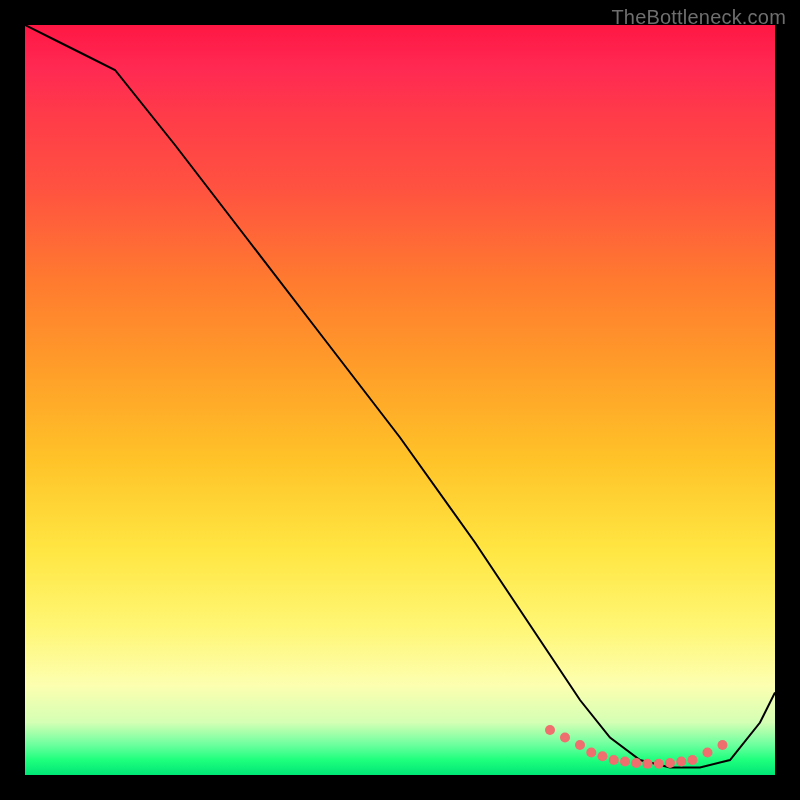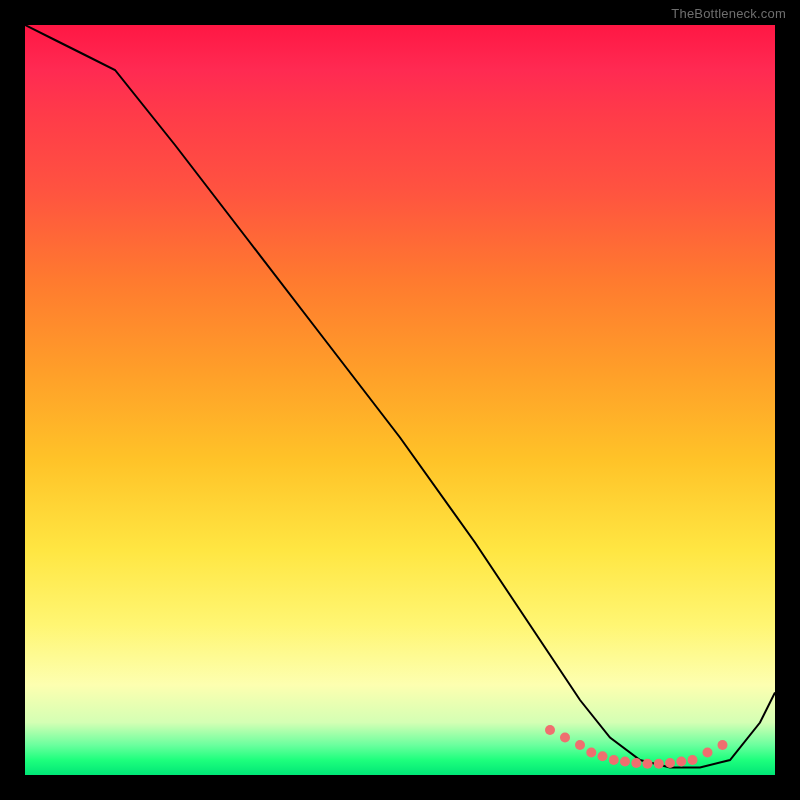--- a/index.html
+++ b/index.html
@@ -47,21 +47,21 @@
     left: 0;
     top: 0;
     width: 750px;
     height: 750px;
   }
   .watermark {
     position: absolute;
     top: 6px;
     right: 14px;
     color: #6e6e6e;
-    font-size: 13px;
+    font-size: 20px;
     font-weight: 500;
     letter-spacing: 0.2px;
     user-select: none;
   }
 </style>
 </head>
 <body>
 
 <div class="stage">
   <div class="plot">

